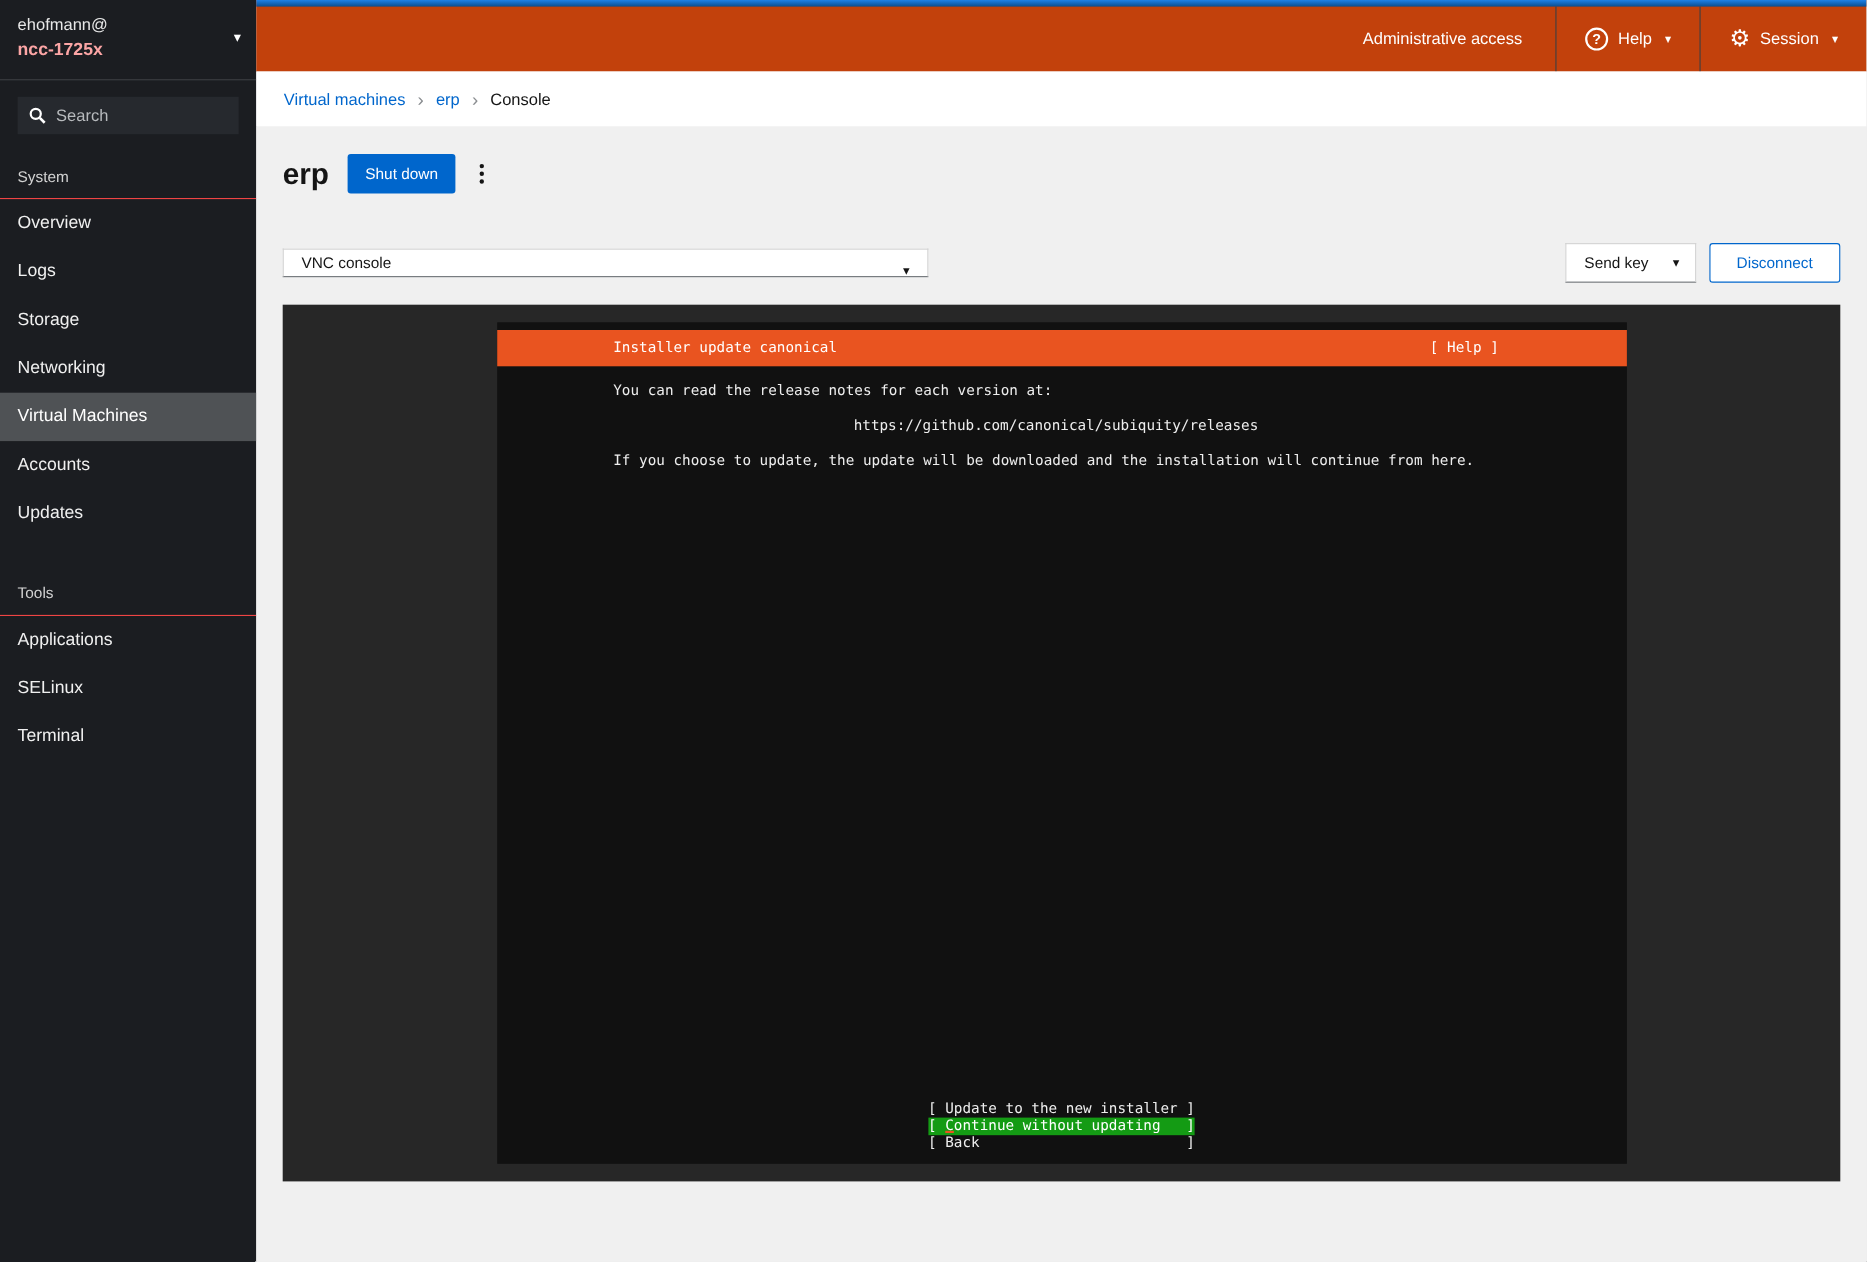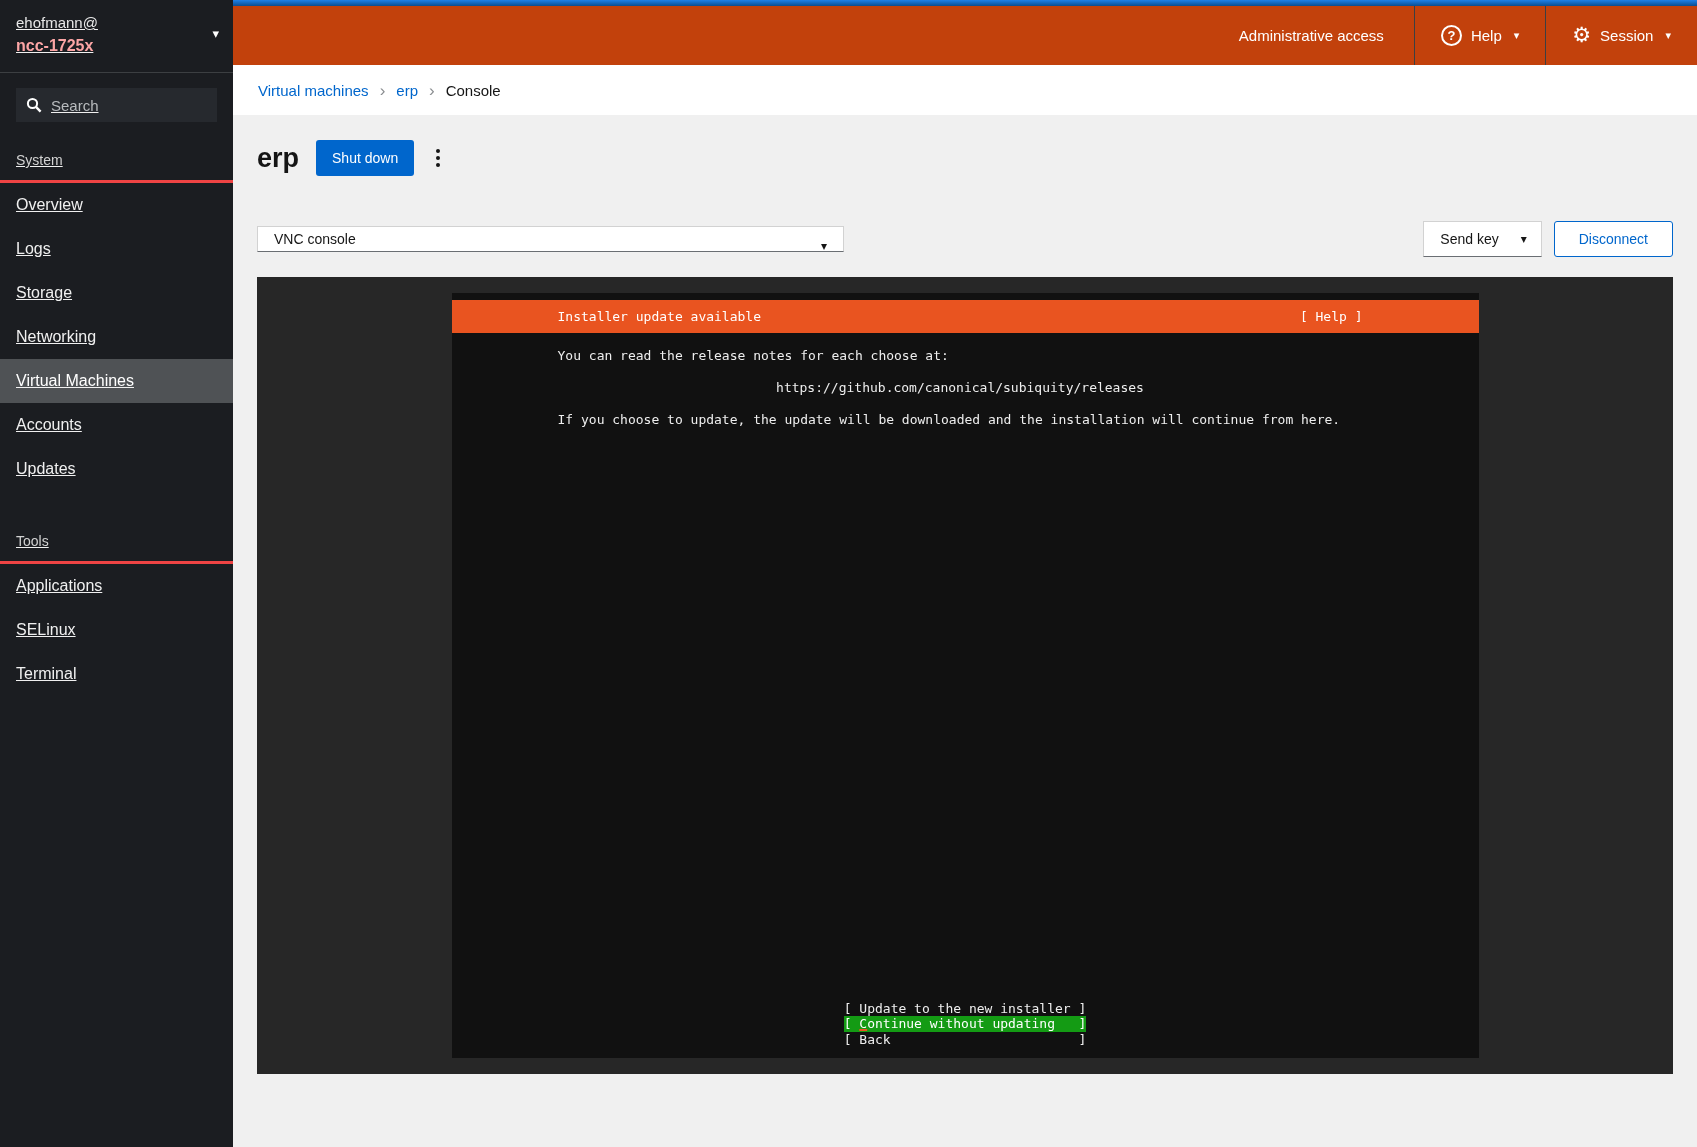--- a/index.html
+++ b/index.html
@@ -1,31 +1,31 @@
 <!DOCTYPE html>
 <html style="--accent: #0066cc; --ubuntu-orange: #e95420; --subiquity-green: #149b14;"><head>
 <meta charset="utf-8">
 <style>
   * { margin:0; padding:0; box-sizing:border-box; }
   html,body { background:#fff; }
   body { font-family:"Liberation Sans", sans-serif; }
   .page { position:relative; width:1697px; height:1147px; overflow:hidden; background:#f0f0f0; }
 
   
-  .sidebar { position:absolute; left:0; top:0; width:233px; height:1147px; background:#1b1d21; color:#f0f0f0;text-decoration:underline; }
+  .sidebar { position:absolute; left:0; top:0; width:233px; height:1147px; background:#1b1d21; color:#f0f0f0; }
   .user-block { position:relative; padding:12px 16px 14px 16px; border-bottom:1px solid #3c3f42; cursor:pointer; }
   .user-name { font-size:15px; color:#e8e8e8; line-height:22px; }
   .host-name { font-size:16px; font-weight:bold; color:#fca5a5; line-height:24px; }
   .user-caret { position:absolute; right:14px; top:26px; font-size:13px; color:#fff; }
   .search-box { margin:15px 16px; height:34px; background:#26292e; display:flex; align-items:center; padding:0 10px; gap:9px; cursor:text; }
   .search-box svg { flex:0 0 auto; }
   .search-text { color:#b8bbbe; font-size:15px; }
   .nav-section { margin-top:20px; }
   .nav-section.tools { margin-top:32px; }
-  .nav-heading { font-size:14px; color:#d2d2d2; padding:10px 16px 12px 16px; border-bottom:3px solid #ef4444; }
+  .nav-heading { font-size:14px; color:#d2d2d2; padding:10px 16px 12px 16px; border-bottom:1px solid #ef4444; }
   .nav-item { height:44px; display:flex; align-items:center; padding-left:16px; font-size:16px; color:#f0f0f0; cursor:pointer; }
   .nav-item.active { background:#4f5255; color:#fff; }
 
   
   .masthead { position:absolute; left:233px; top:0; width:1464px; height:65px; background:#c2410c; }
   .accent-strip { height:6px; width:100%; background:linear-gradient(180deg,#1e81e8,#0b4d8f); }
   .mh-row { height:59px; display:flex; align-items:center; justify-content:flex-end; }
   .mh-admin { color:#fff; font-size:15px; padding:0 30px; cursor:pointer; }
   .mh-divider { width:1px; height:59px; background:#3c3f42; }
   .mh-group { display:flex; align-items:center; gap:9px; padding:0 26px; height:59px; cursor:pointer; color:#fff; font-size:15px; }
@@ -157,25 +157,25 @@
           <span>Send key</span>
           <span class="sel-caret">▾</span>
         </div>
         <button class="btn-secondary">Disconnect</button>
       </div>
     </div>
 
     <div class="console-band">
       <div class="vnc-screen">
         <div class="term-header">
-          <span class="t-title">Installer update available</span>
+          <span class="t-title">Installer update canonical</span>
           <span class="t-help">[ Help ]</span>
         </div>
         <div class="term-body" id="term-body">
-            <div class="t-line">You can read the release notes for each choose at:</div>
+            <div class="t-line">You can read the release notes for each version at:</div>
             <div class="t-line centered">https://github.com/canonical/subiquity/releases</div>
             <div class="t-line">If you choose to update, the update will be downloaded and the installation will continue from here.</div>
           </div>
         <div class="term-options" id="term-options">
             <div class="t-opt"><span>[ Update to the new installer ]</span></div>
             <div class="t-opt selected"><span>[ <em class="cursor" style="font-style: normal;">C</em>ontinue without updating   ]</span></div>
             <div class="t-opt"><span>[ Back                        ]</span></div>
           </div>
       </div>
     </div>

